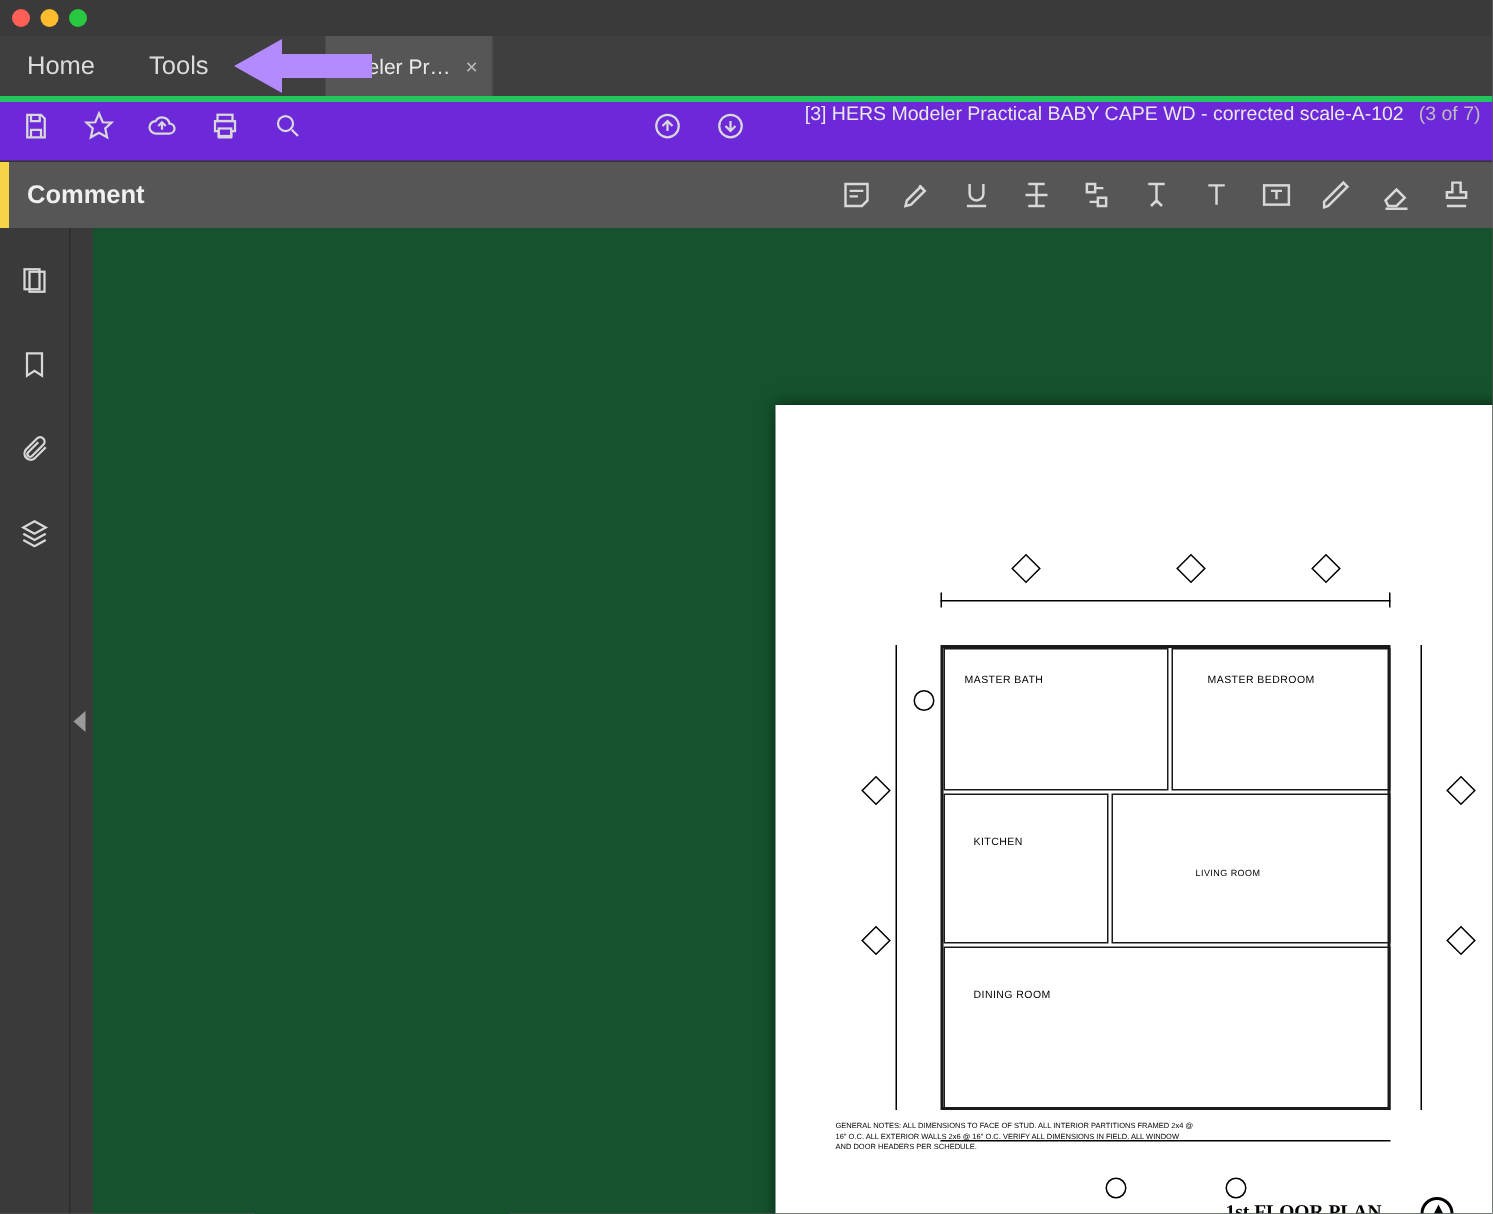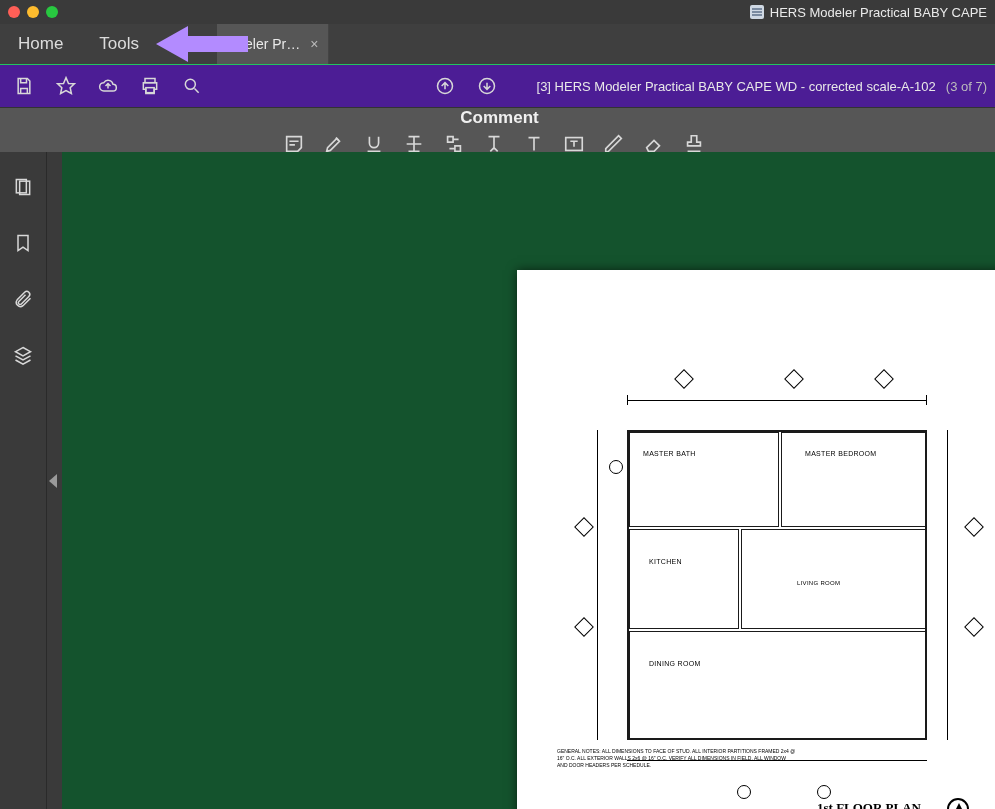--- a/index.html
+++ b/index.html
@@ -12,27 +12,27 @@
   .titlebar-title { position:absolute; left:50%; transform:translateX(-50%); display:flex; align-items:center; gap:6px; font-size:13px; color:#eaeaea; white-space:nowrap; }
   .titlebar-title .file-icon{ width:14px;height:14px; display:inline-block; background:#cfd8e3; border-radius:2px; position:relative; }
   .titlebar-title .file-icon::after{content:""; position:absolute; left:2px; top:3px; width:10px; height:2px; background:#7a8aa0; box-shadow:0 3px 0 #7a8aa0,0 6px 0 #7a8aa0;}
   
   .menubar { height:40px; background:#3f3f3f; display:flex; align-items:flex-end; }
   .menu-item { padding:0 18px; height:100%; display:flex; align-items:center; font-size:17px; color:#dcdcdc; cursor:pointer; }
   .doc-tab { height:100%; display:flex; align-items:center; background:#565656; color:#eaeaea; font-size:14px; padding:0 10px 0 14px; gap:10px; max-width:180px; border-right:1px solid #444;}
   .doc-tab .tab-label{ white-space:nowrap; overflow:hidden; text-overflow:ellipsis; max-width:110px; }
   .doc-tab .close { color:#bbb; font-size:14px; cursor:pointer; }
   
-  .toolbar { height:44px; background:#4c1d95; display:flex; align-items:center; padding:0 8px; gap:10px; border-top:1px solid #22c55e; border-bottom:1px solid #333;}
+  .toolbar { height:44px; background:#6d28d9; display:flex; align-items:flex-start; padding:0 8px; gap:10px; border-top:4px solid #22c55e; border-bottom:1px solid #333;}
   .toolbar .spacer { flex:1; }
   .tool-btn { width:32px; height:32px; display:flex; align-items:center; justify-content:center; color:#d8d8d8; cursor:pointer; border-radius:3px; }
   .doc-name { font-size:13px; color:#e8e8e8; white-space:nowrap; }
   .page-info { font-size:13px; color:#bdbdbd; white-space:nowrap;}
   
-  .comment-bar { height:44px; background:#565656; display:flex; align-items:center; padding-right:8px;flex-direction:column; }
+  .comment-bar { height:44px; background:#565656; display:flex; align-items:center; padding-right:8px; }
   .comment-accent { width:6px; height:100%; background:#f7d348; }
   .comment-label { font-size:17px; font-weight:600; color:#f0f0f0; margin-left:12px; }
   .comment-bar .spacer{flex:1;}
   .comment-tools { display:flex; gap:8px; align-items:center; }
   
   .content { position:relative; height: calc(809px - 24px - 40px - 44px - 44px); background:#1e1e1e; display:flex; }
   .left-rail { width:46px; background:#3a3a3a; display:flex; flex-direction:column; align-items:center; padding-top:20px; gap:26px;}
   .left-rail .tool-btn{ width:30px; height:30px; }
   .nav-panel { width:16px; background:#3a3a3a; border-left:1px solid #2a2a2a; position:relative;}
   .nav-collapse { position:absolute; left:2px; top:50%; transform:translateY(-50%); width:0;height:0; border-top:7px solid transparent; border-bottom:7px solid transparent; border-right:8px solid #9a9a9a; }
@@ -68,24 +68,20 @@
   svg{ display:block; }
 </style>
 </head>
 <body>
 
 <div class="titlebar">
   <div class="traffic-lights">
     <div class="tl tl-close"></div>
     <div class="tl tl-min"></div>
     <div class="tl tl-max"></div>
-  </div>
-  <div class="titlebar-title" style="left:auto;transform:none;right:8px;">
-    <span class="file-icon"></span>
-    <span>HERS Modeler Practical BABY CAPE</span>
   </div>
 </div>
 
 <div class="overlay-arrow">
   <svg viewBox="0 0 92 40">
     <path d="M0 20 L32 2 L32 12 L92 12 L92 28 L32 28 L32 38 Z" fill="#b38bff"></path>
   </svg>
 </div>
 
 <div class="menubar">

